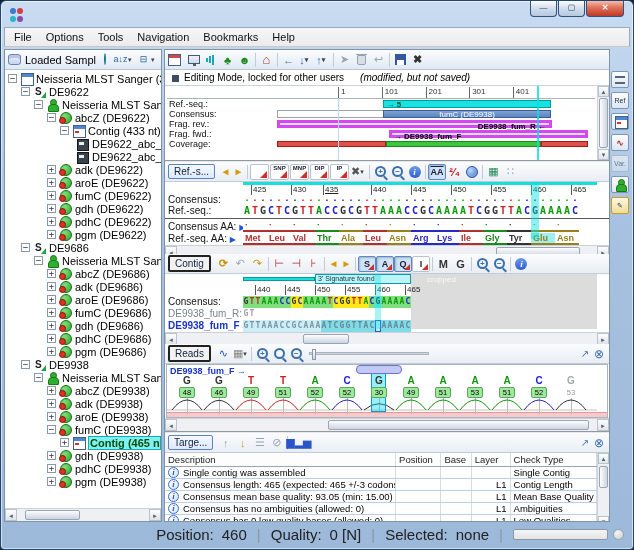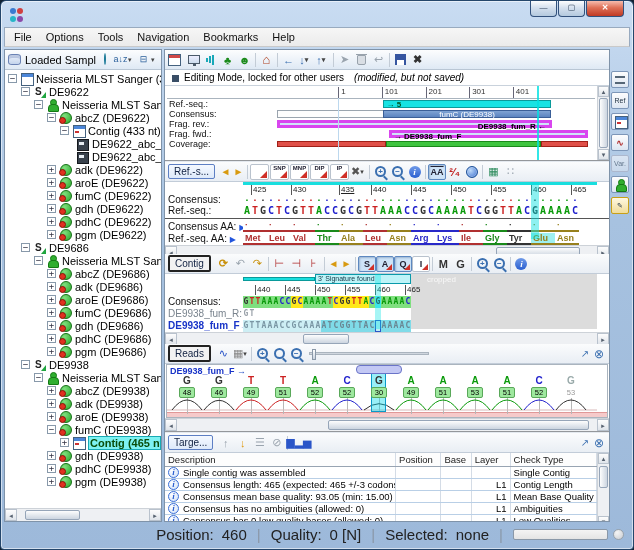--- a/index.html
+++ b/index.html
@@ -67,21 +67,21 @@
   .tsep { width:1px; height:14px; background:#c3ccd6; margin:0 2px; flex:none; }
   .sigbars i { width:2px; background:#19a8b8; display:inline-block; margin-right:1px; }
   .monitor { width:12px; height:9px; border:1px solid #4a5a6a; background:linear-gradient(#eef,#cde); position:relative; }
   .monitor::after { content:""; position:absolute; left:4px; bottom:-3px; width:3px; height:3px; background:#4a5a6a; }
   .floppy { width:11px; height:11px; background:#3555a0; position:relative; }
   .floppy::after { content:""; position:absolute; left:2px; bottom:0; width:7px; height:5px; background:#fff; }
   .trash { width:9px; height:10px; border:1px solid #98a2ac; border-radius:1px 1px 2px 2px; position:relative; background:#d9dee4; }
   .trash::before { content:""; position:absolute; left:-2px; top:-2px; width:11px; height:1px; background:#98a2ac; }
   .banner { height:16px; background:#fff; border-bottom:1px solid #c9d2dc; display:flex; align-items:center; padding-left:5px; font-size:10px; flex:none; }
   .banner .eicon { width:9px; height:9px; background:#394e66; margin-right:5px; box-shadow:inset 2px 2px 0 #fff; }
-  .banner i { margin-left:10px; }
+  .banner i { margin-left:16px; }
   
   .overview { height:76px; display:flex; border-bottom:2px groove #e4e9ef; flex:none; background:#fff; }
   .ov-body { flex:1; position:relative; padding-top:1px; }
   .ov-ruler { height:12px; position:relative; border-bottom:1px solid #aab4be; margin:0 2px; }
   .ov-tick { position:absolute; top:0; font-size:8px; color:#333; border-left:1px solid #667; padding-left:2px; height:11px; }
   .ov-row { height:10px; display:flex; align-items:center; }
   .ov-label { width:76px; font-size:9px; color:#111; padding-left:4px; flex:none; }
   .ov-track { flex:1; position:relative; height:100%; }
   .bar { position:absolute; top:1px; height:8px; font-size:8px; line-height:8px; white-space:nowrap; }
   .bar.refbar { left:40%; width:47%; background:#17e3e3; border:1px solid #0a9a9a; color:#052; padding-left:2px; font-weight:bold;}
@@ -526,21 +526,21 @@
         <span class="tsep"></span>
         <span class="tbtn" style="color:#2a8a5a">▦</span>
         <span class="tbtn gray">∷</span>
       </div>
 
       <div class="seqpanel refpanel" id="refPanel">
         <div class="refcyan"></div>
         <div class="ruler" id="refRuler" style="margin-left:78px;margin-top:3px">
             <span class="rtick" style="left: 8px;">425</span>
             <span class="rtick" style="left: 48px;">430</span>
-            <span class="rtick" style="left: 96px; text-decoration: underline;">435</span>
+            <span class="rtick" style="left: 80px; text-decoration: underline;">435</span>
             <span class="rtick" style="left: 128px;">440</span>
             <span class="rtick" style="left: 168px;">445</span>
             <span class="rtick" style="left: 208px;">450</span>
             <span class="rtick" style="left: 248px;">455</span>
             <span class="rtick" style="left: 288px;">460</span>
             <span class="rtick" style="left: 328px;">465</span>
           </div>
         <div class="seqrow" style="height:9px">
           <span class="gut">Consensus:</span>
           <div class="chars dotrow" id="consDots">

